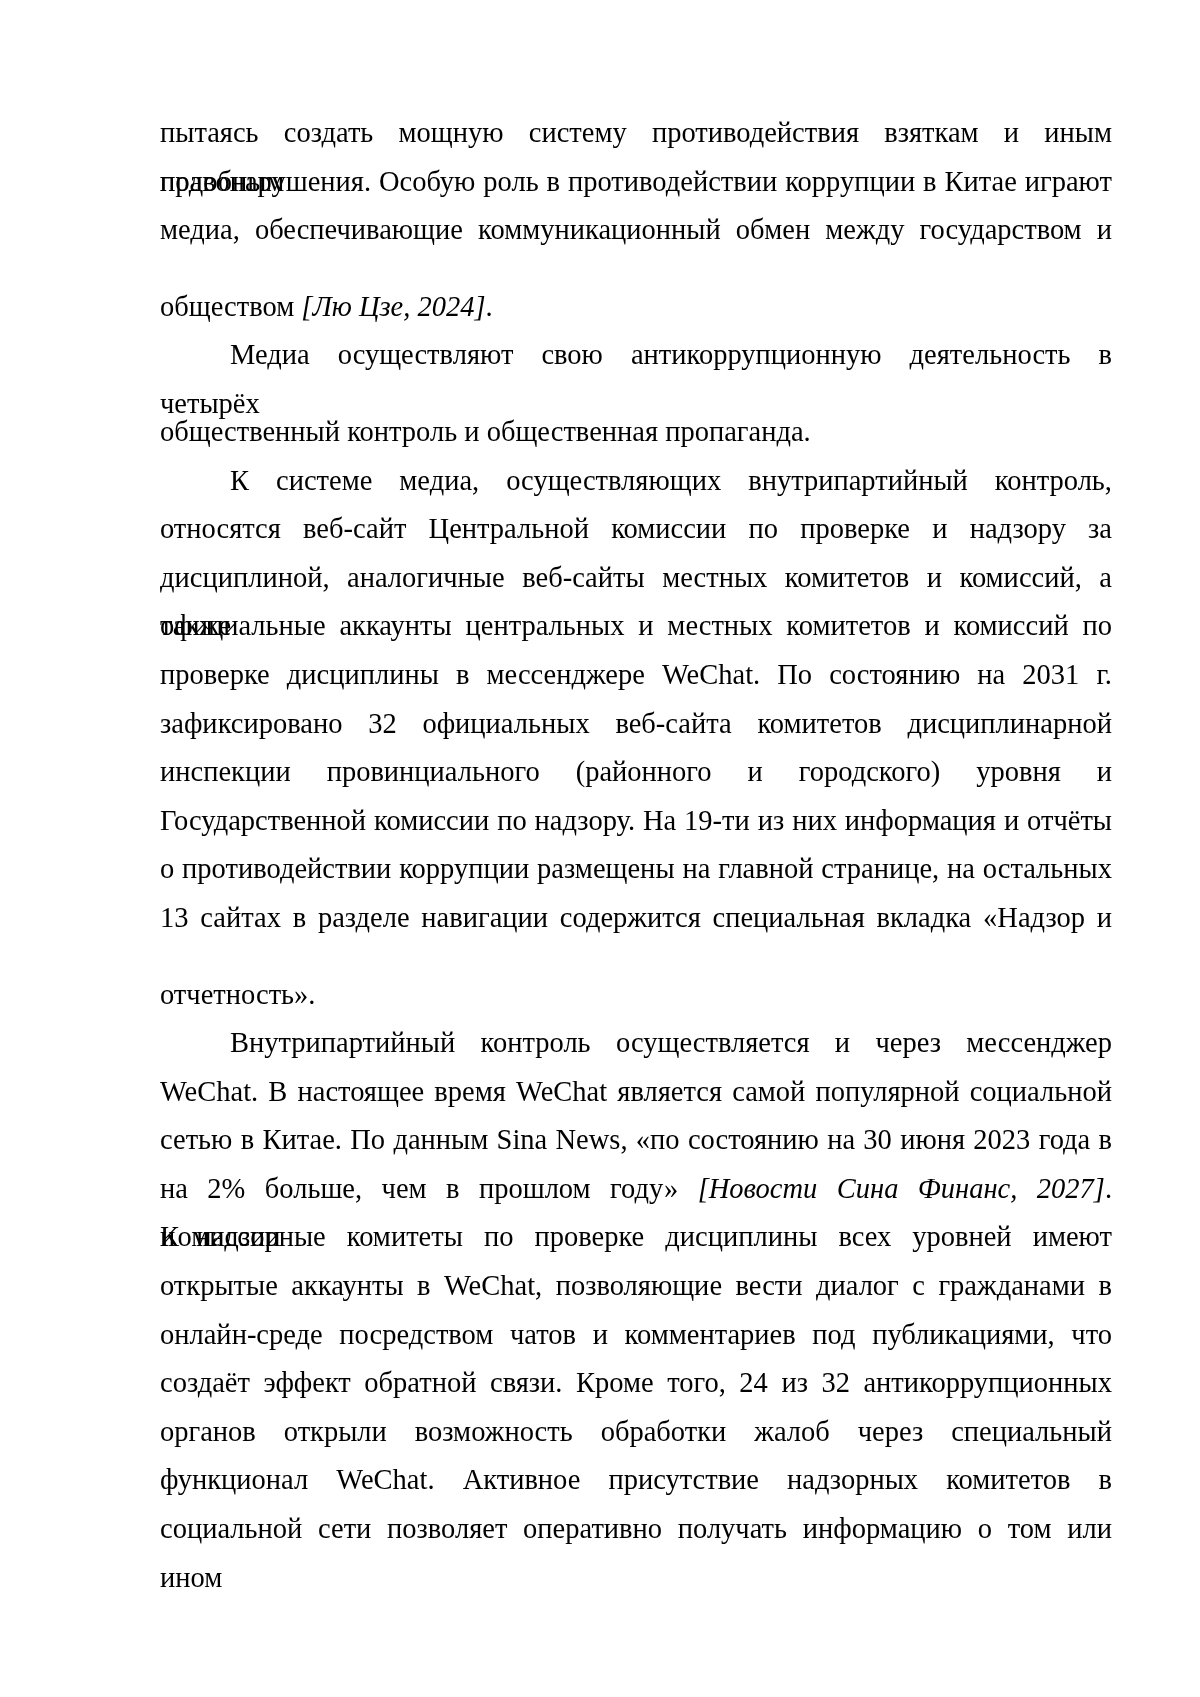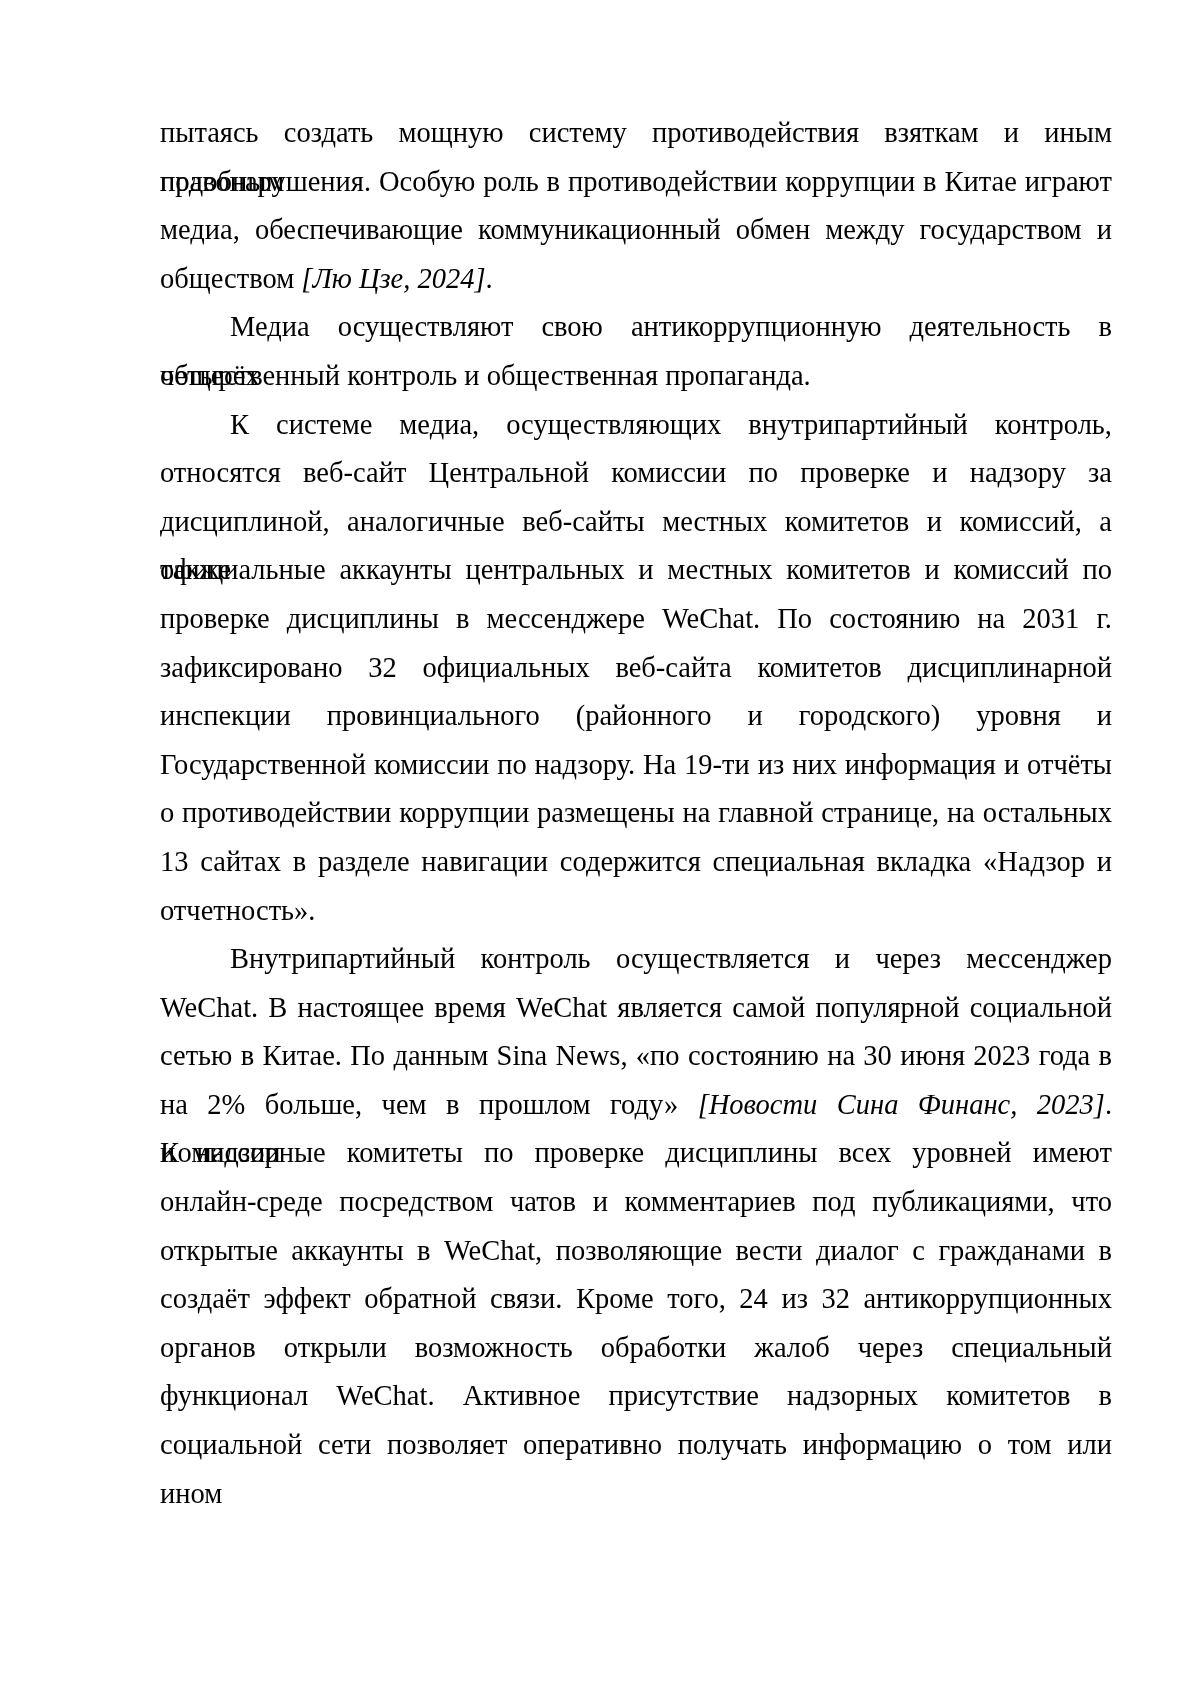--- a/index.html
+++ b/index.html
@@ -35,20 +35,21 @@
   .line {
     margin: 0;
     padding: 0;
     height: 48.6px;
     text-align: justify;
     text-align-last: justify;
     white-space: normal;
   }
   .line.no-stretch {
     text-align-last: left;
+    margin-top: 28px;
   }
   .line.indent {
     text-indent: 70px;
   }
   .italic {
     font-style: italic;
   }
 </style>
 </head>
 <body>
@@ -68,22 +69,22 @@
       <p class="line"><span>проверке дисциплины в мессенджере WeChat. По состоянию на 2031 г.</span></p>
       <p class="line"><span>зафиксировано 32 официальных веб-сайта комитетов дисциплинарной</span></p>
       <p class="line"><span>инспекции провинциального (районного и городского) уровня и</span></p>
       <p class="line"><span>Государственной комиссии по надзору. На 19-ти из них информация и отчёты</span></p>
       <p class="line"><span>о противодействии коррупции размещены на главной странице, на остальных</span></p>
       <p class="line"><span>13 сайтах в разделе навигации содержится специальная вкладка «Надзор и</span></p>
       <p class="line no-stretch"><span>отчетность».</span></p>
       <p class="line indent"><span>Внутрипартийный контроль осуществляется и через мессенджер</span></p>
       <p class="line"><span>WeChat. В настоящее время WeChat является самой популярной социальной</span></p>
       <p class="line"><span>сетью в Китае. По данным Sina News, «по состоянию на 30 июня 2023 года в</span></p>
-      <p class="line"><span>на 2% больше, чем в прошлом году» </span><span class="italic">[Новости Сина Финанс, 2023]</span><span>. Комиссии</span></p>
+      <p class="line"><span>на 2% больше, чем в прошлом году» </span><span class="italic">[Новости Сина Финанс, 2027]</span><span>. Комиссии</span></p>
       <p class="line"><span>и надзорные комитеты по проверке дисциплины всех уровней имеют</span></p>
+      <p class="line"><span>открытые аккаунты в WeChat, позволяющие вести диалог с гражданами в</span></p>
       <p class="line"><span>онлайн-среде посредством чатов и комментариев под публикациями, что</span></p>
-      <p class="line"><span>открытые аккаунты в WeChat, позволяющие вести диалог с гражданами в</span></p>
       <p class="line"><span>создаёт эффект обратной связи. Кроме того, 24 из 32 антикоррупционных</span></p>
       <p class="line"><span>органов открыли возможность обработки жалоб через специальный</span></p>
       <p class="line"><span>функционал WeChat. Активное присутствие надзорных комитетов в</span></p>
       <p class="line"><span>социальной сети позволяет оперативно получать информацию о том или ином</span></p>
     </section>
 </main>
 
 </body></html>

